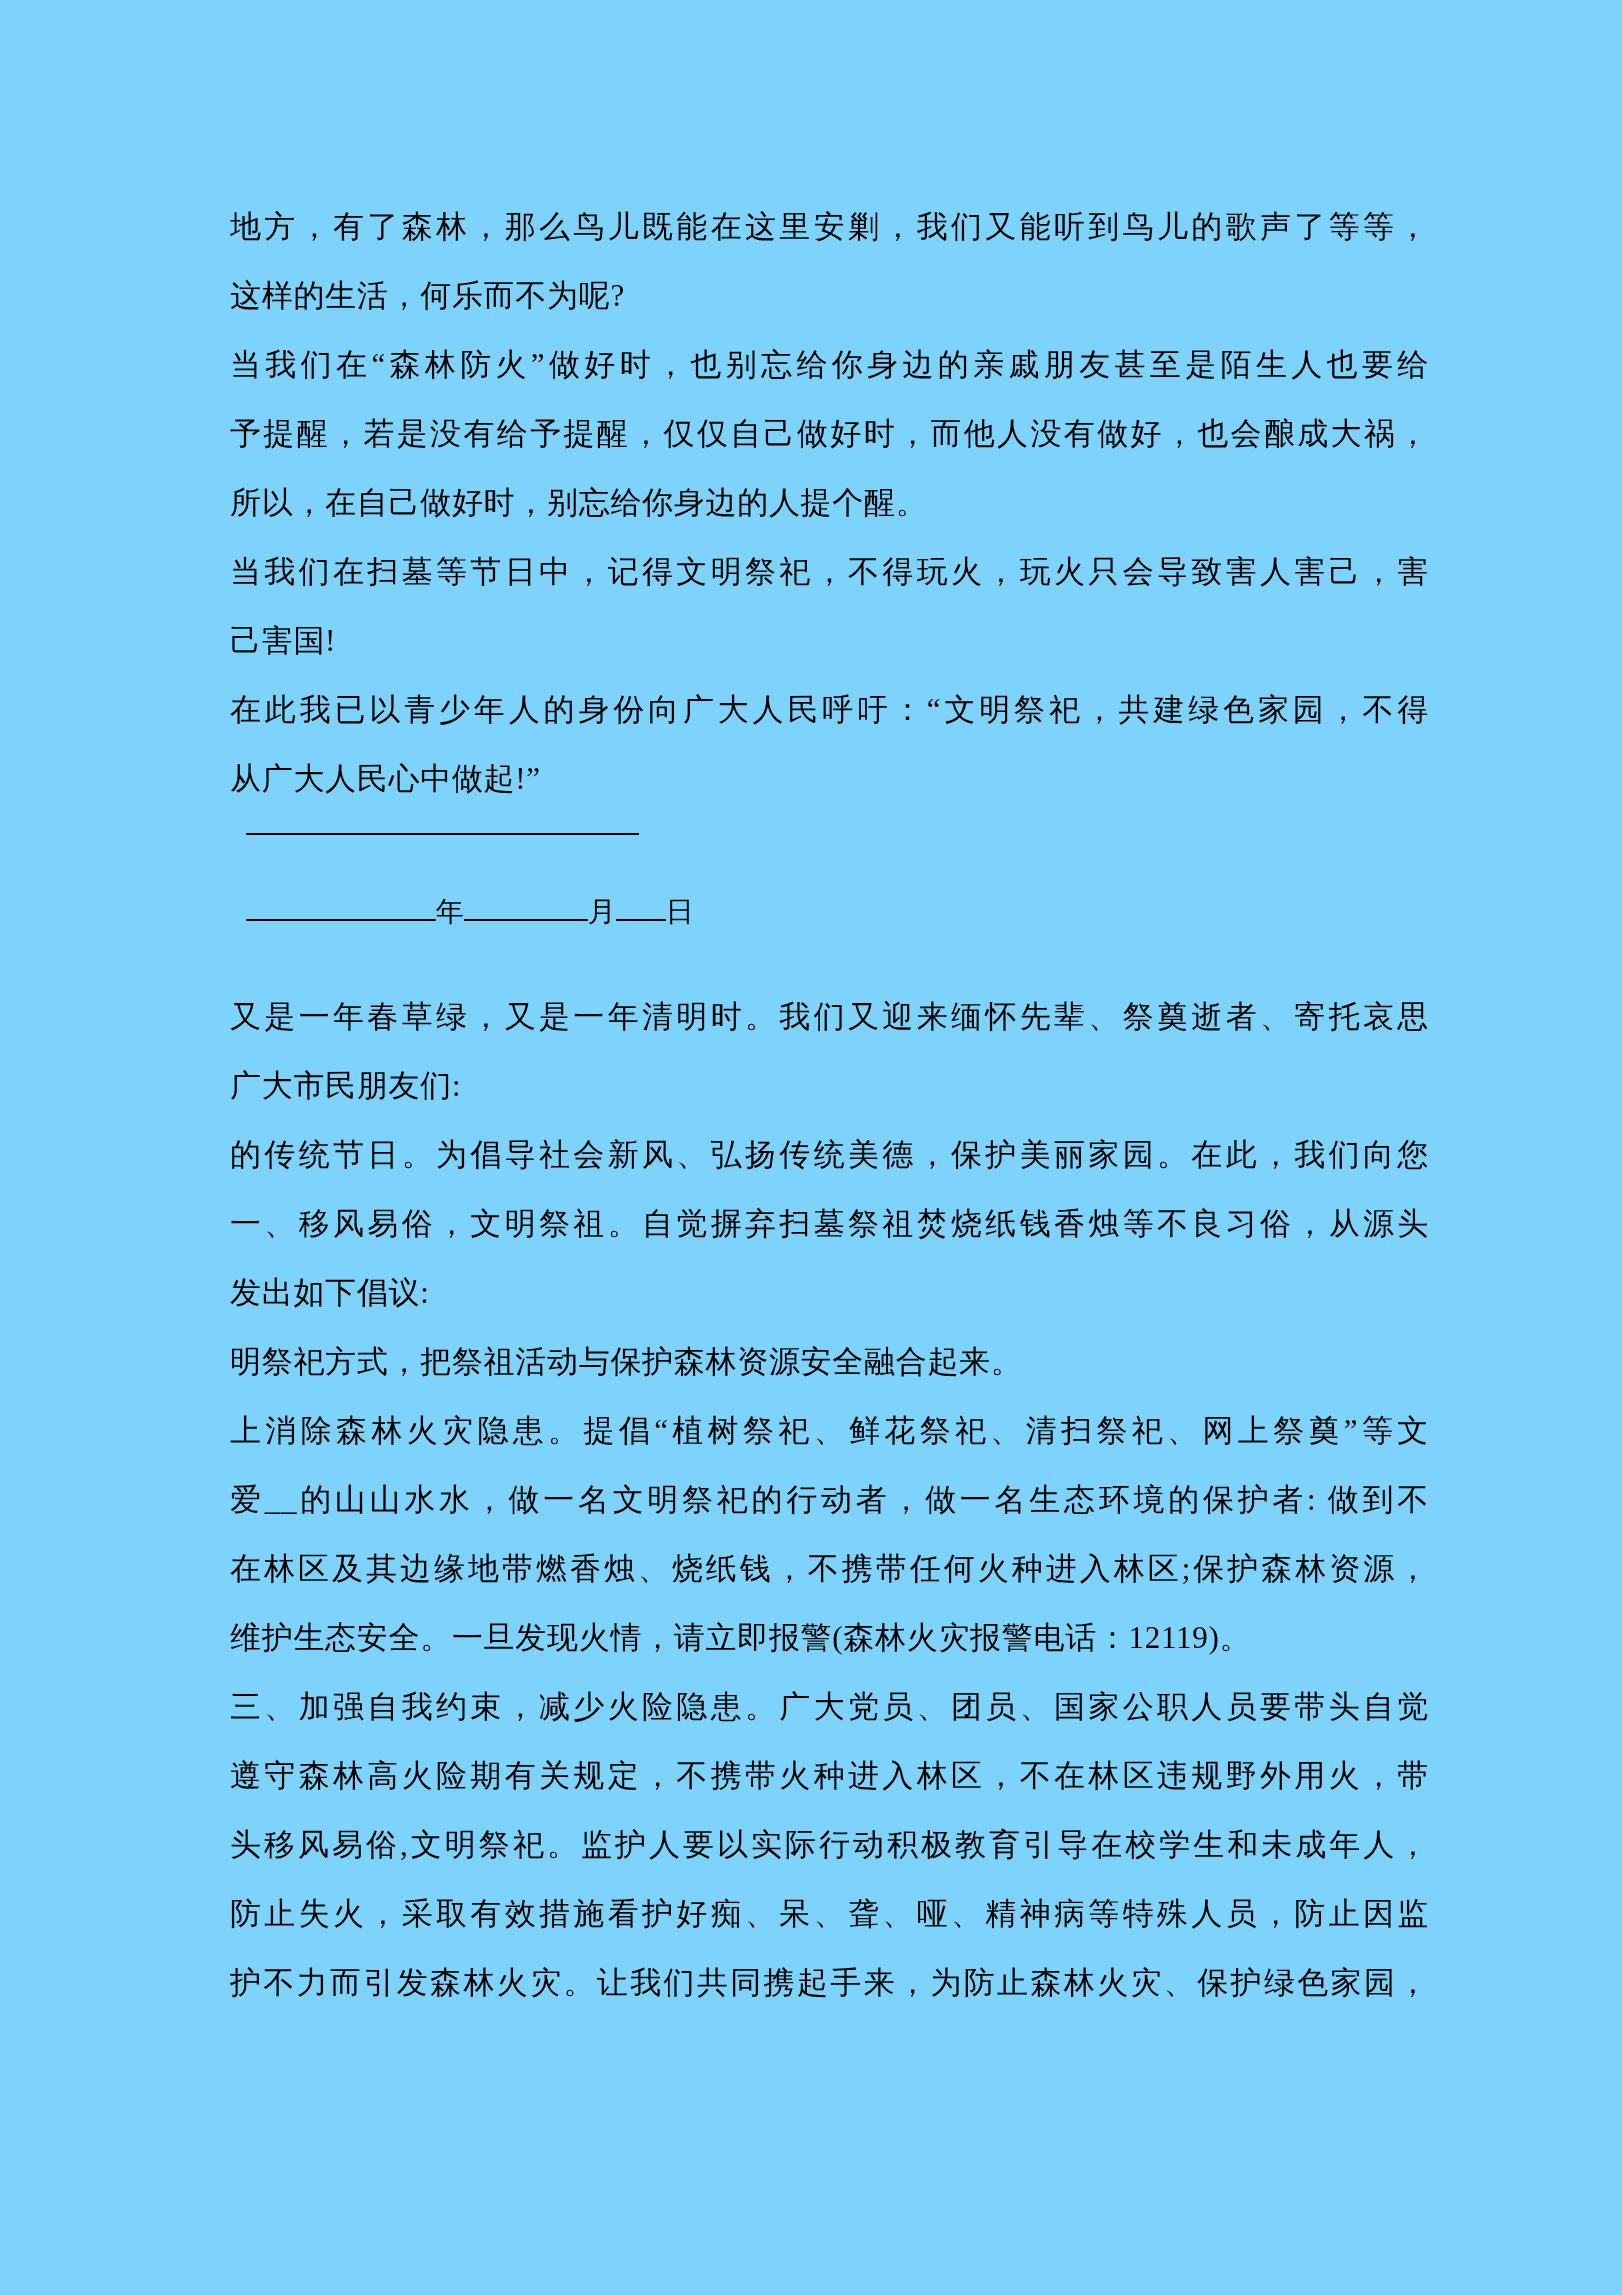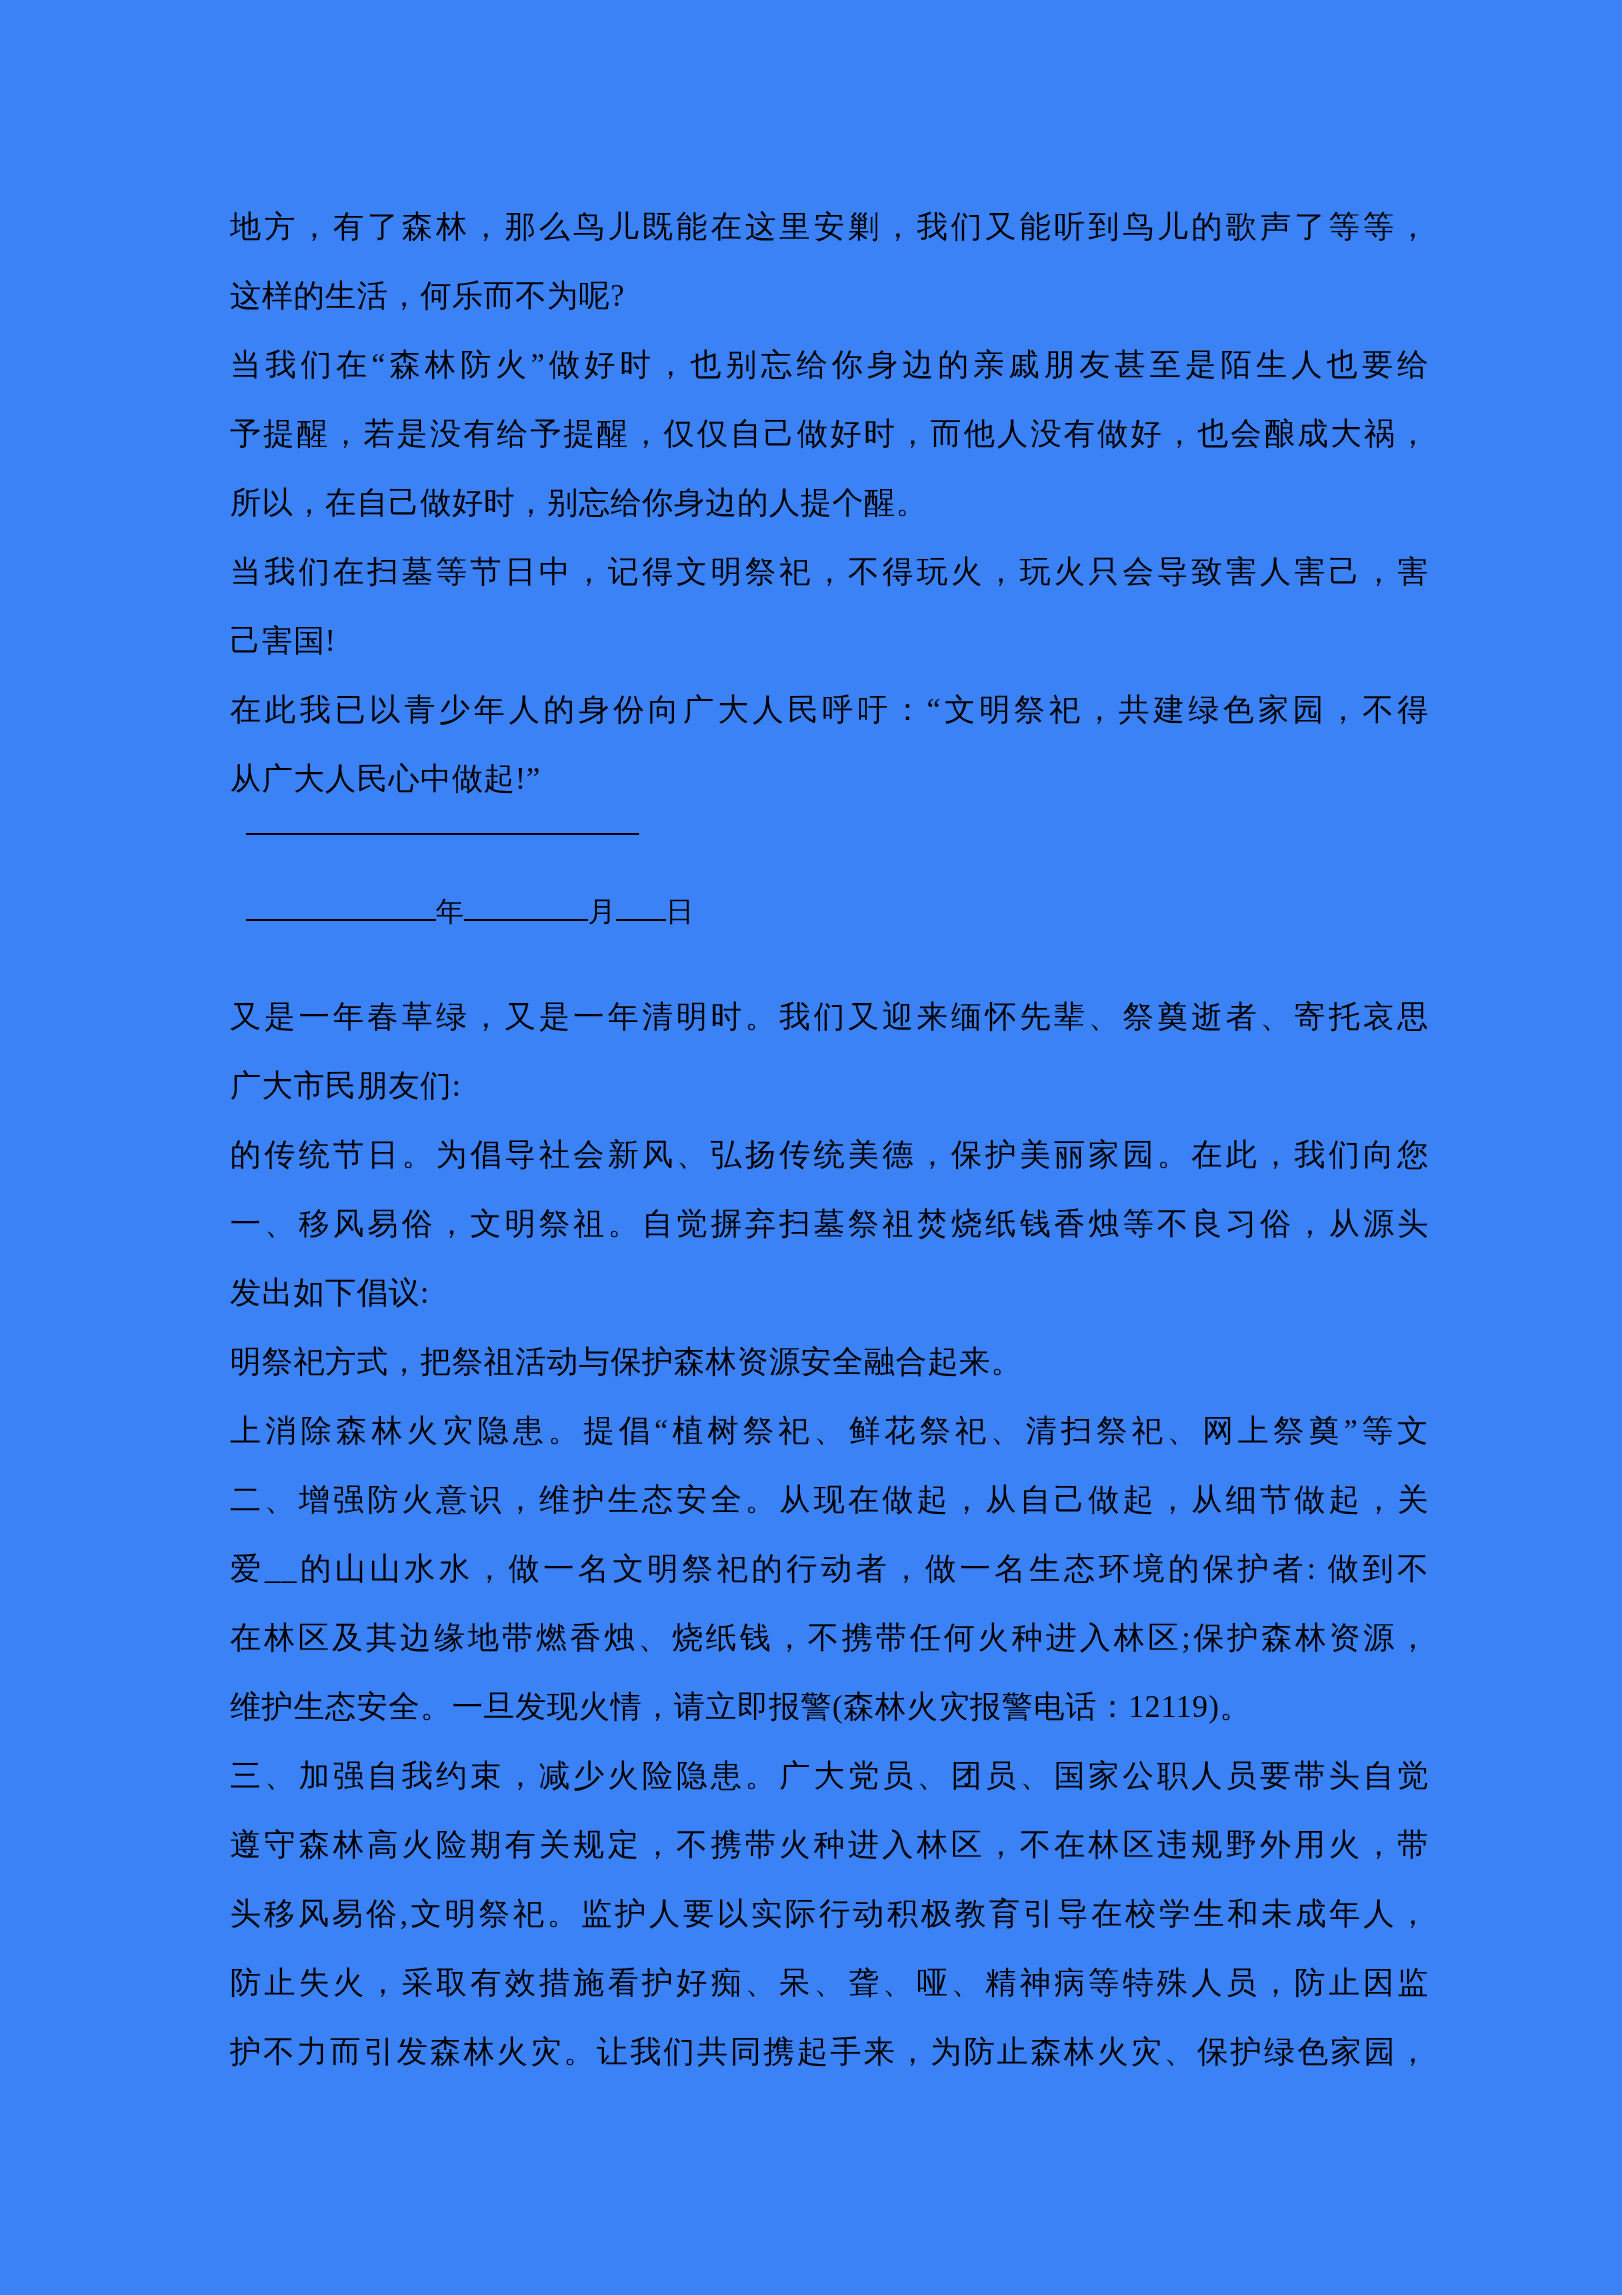--- a/index.html
+++ b/index.html
@@ -13,21 +13,21 @@
     position: relative;
     overflow: hidden;
     font-family: "Liberation Serif", "DejaVu Serif", serif;
     color: #000000;
   }
   .sheet {
     position: absolute;
     inset: 0;
     padding: 192px 194px 0 230px;
     box-sizing: border-box;
-    background: #3b82f6;
+    background: #7dd3fc;
   }
   .line {
     height: 69px;
     line-height: 69px;
     font-size: 31px;
     white-space: nowrap;
     letter-spacing: 0.7px;
   }
   
   .line.full {
@@ -88,21 +88,20 @@
   </div>
 
   <div>
     <div class="line full">又是一年春草绿，又是一年清明时。我们又迎来缅怀先辈、祭奠逝者、寄托哀思</div>
     <div class="line">广大市民朋友们:</div>
     <div class="line full">的传统节日。为倡导社会新风、弘扬传统美德，保护美丽家园。在此，我们向您</div>
     <div class="line full">一、移风易俗，文明祭祖。自觉摒弃扫墓祭祖焚烧纸钱香烛等不良习俗，从源头</div>
     <div class="line">发出如下倡议:</div>
     <div class="line">明祭祀方式，把祭祖活动与保护森林资源安全融合起来。</div>
     <div class="line full">上消除森林火灾隐患。提倡“植树祭祀、鲜花祭祀、清扫祭祀、网上祭奠”等文</div>
-    <div class="line full">二、增强防火意识，维护生态安全。从现在做起，从自己做起，从细节做起，关</div>
     <div class="line full">爱__的山山水水，做一名文明祭祀的行动者，做一名生态环境的保护者: 做到不</div>
     <div class="line full">在林区及其边缘地带燃香烛、烧纸钱，不携带任何火种进入林区;保护森林资源，</div>
     <div class="line">维护生态安全。一旦发现火情，请立即报警(森林火灾报警电话：12119)。</div>
     <div class="line full">三、加强自我约束，减少火险隐患。广大党员、团员、国家公职人员要带头自觉</div>
     <div class="line full">遵守森林高火险期有关规定，不携带火种进入林区，不在林区违规野外用火，带</div>
     <div class="line full">头移风易俗,文明祭祀。监护人要以实际行动积极教育引导在校学生和未成年人，</div>
     <div class="line full">防止失火，采取有效措施看护好痴、呆、聋、哑、精神病等特殊人员，防止因监</div>
     <div class="line full">护不力而引发森林火灾。让我们共同携起手来，为防止森林火灾、保护绿色家园，</div>
   </div>
 

